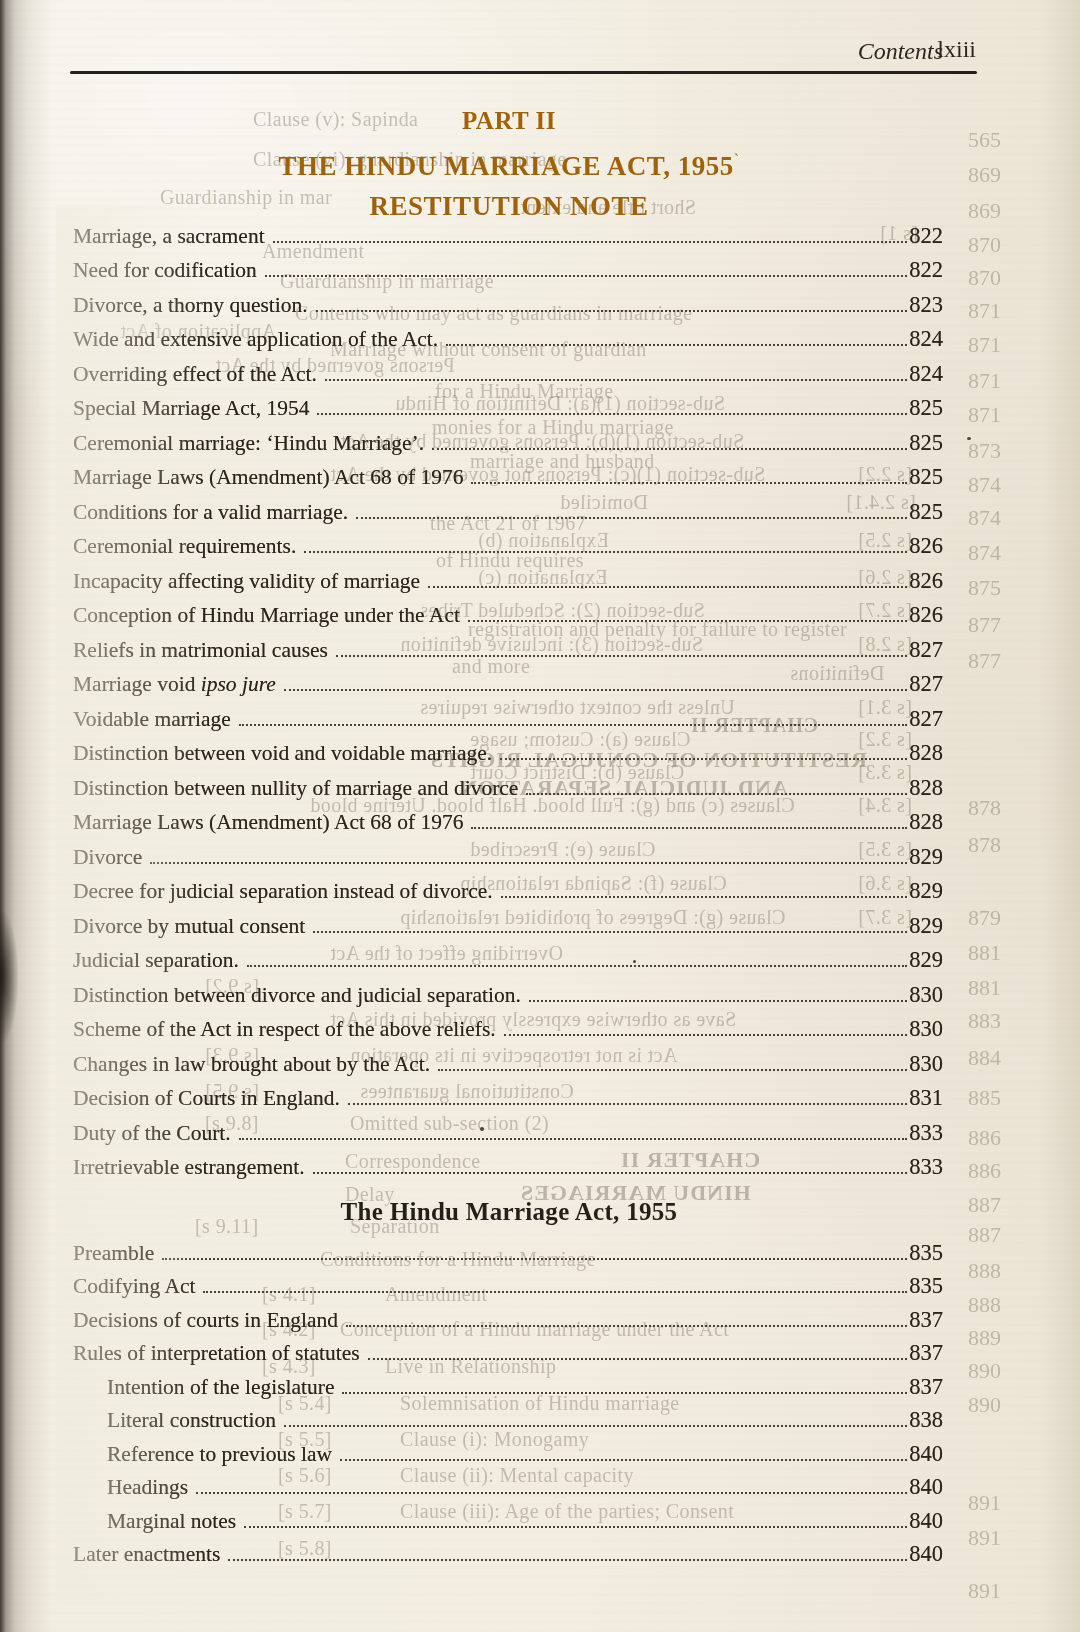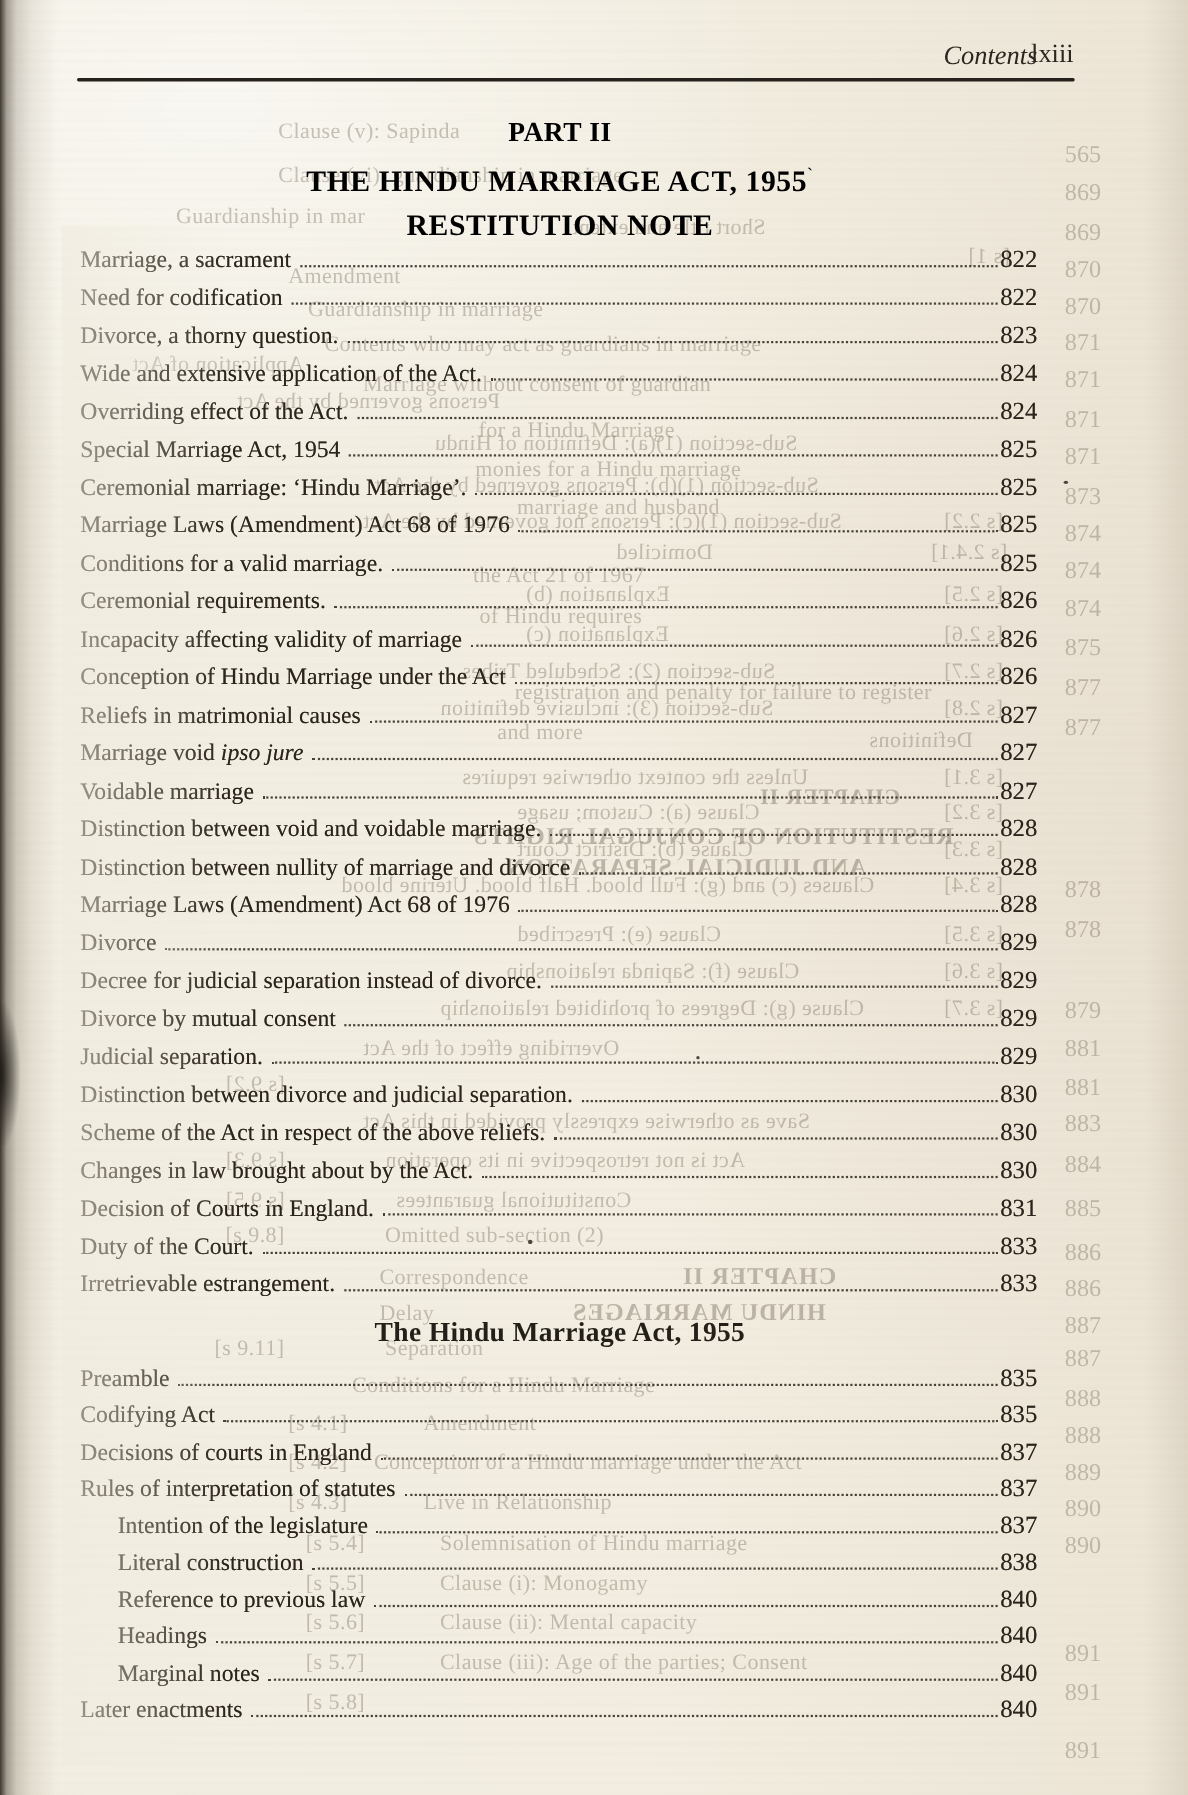--- a/index.html
+++ b/index.html
@@ -60,21 +60,21 @@
   }
   .folio{
     position:absolute;top:36px;right:104px;font-size:24px;color:#2c2620;
   }
   .head-rule{
     position:absolute;left:70px;top:71px;width:907px;height:3px;
     background:#26211c;border-radius:2px;
   }
   .part-heading{
     position:absolute;left:75px;width:868px;top:102px;text-align:center;
-    color:#000000;font-weight:700;font-family:Liberation Serif, serif;
+    color:#a16207;font-weight:700;font-family:Liberation Serif, serif;
   }
   .part-heading .l1{font-size:25px;line-height:38px;letter-spacing:.5px;}
   .part-heading .l2{font-size:27px;line-height:39px;letter-spacing:.5px;position:relative;}
   .part-heading .l3{font-size:27px;line-height:40px;letter-spacing:.5px;}
   .head-mark{font-size:16px;vertical-align:super;font-weight:400;}
   .toc{position:absolute;left:73px;width:870px;}
   #toc-intro{top:214px;}
   #toc-act{top:1232px;}
   .toc-row{
     display:flex;align-items:flex-end;height:34.5px;

